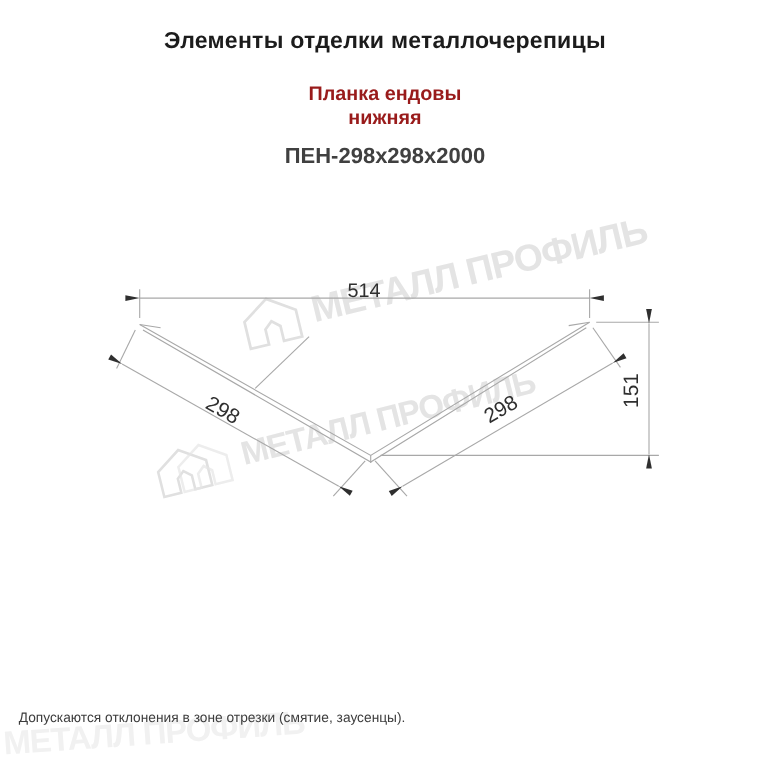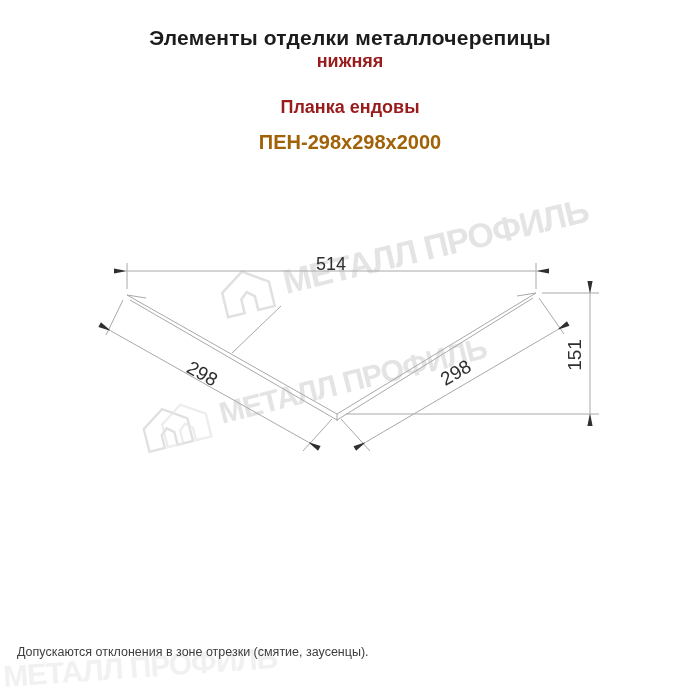--- a/index.html
+++ b/index.html
@@ -3,21 +3,21 @@
 <meta charset="utf-8">
 <style>
   html,body{margin:0;padding:0;background:#ffffff;}
   .page{position:relative;width:700px;height:700px;background:#fff;overflow:hidden;
         font-family:"Liberation Sans","DejaVu Sans",sans-serif;}
   
   .hdr{position:absolute;left:0;top:0;width:700px;text-align:center;z-index:3;}
   .hdr .title{margin:0;padding-top:26px;font-size:21px;font-weight:bold;color:#1c1c1c;letter-spacing:.2px;}
   .hdr .sub{margin:0;font-size:18px;font-weight:bold;color:#991b1b;line-height:22px;}
   .hdr .sub.first{margin-top:24px;}
-  .hdr .code{margin:0;margin-top:13px;font-size:20px;font-weight:bold;color:#a16207;}
+  .hdr .code{margin:0;margin-top:13px;font-size:20px;font-weight:bold;color:#404040;}
   
   .wm{position:absolute;display:flex;align-items:center;gap:7px;z-index:1;
       color:#e4e4e4;font-weight:bold;white-space:nowrap;letter-spacing:-1px;
       transform-origin:0 0;pointer-events:none;}
   .wm svg{flex:0 0 auto;}
   .wm.wm1{left:211px;top:276px;font-size:34px;transform:rotate(-13.5deg);}
   .wm.wm2{left:133px;top:413px;font-size:30px;transform:rotate(-14deg);}
   .wm.wm3{left:2px;top:660px;font-size:30px;color:#f1f1f1;transform:rotate(-4deg);z-index:0;}
   .wm .ghost{margin-left:-46px;opacity:.7;}
   
@@ -33,22 +33,22 @@
   .footer{position:absolute;left:17px;top:644px;z-index:2;color:#3d3d3d;
           font-size:12.5px;line-height:17px;}
 </style>
 </head>
 <body>
 
 <div class="page">
 
   <div class="hdr">
     <h1 class="title">Элементы отделки металлочерепицы</h1>
+    <h2 class="sub first">Планка ендовы</h2>
     <h2 class="sub">нижняя</h2>
-    <h2 class="sub first">Планка ендовы</h2>
     <h3 class="code">ПЕН-298x298x2000</h3>
   </div>
 
   <div class="wm wm1">
     <svg width="62" height="46" viewBox="0 0 62 46">
       <path d="M7,44 V19 L31,3 L55,19 V44 H38 V30 L31,24 L24,30 V44 Z" fill="none" stroke="#e0e0e0" stroke-width="2.5"></path>
     </svg>
     <span>МЕТАЛЛ ПРОФИЛЬ</span>
   </div>
 

